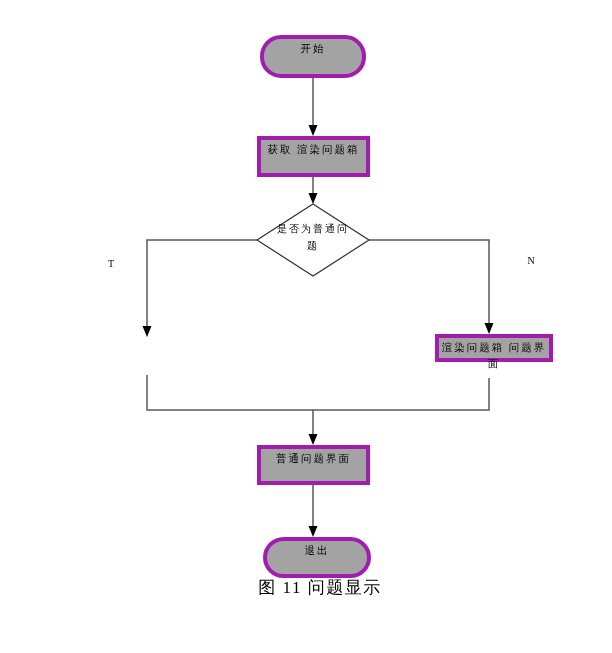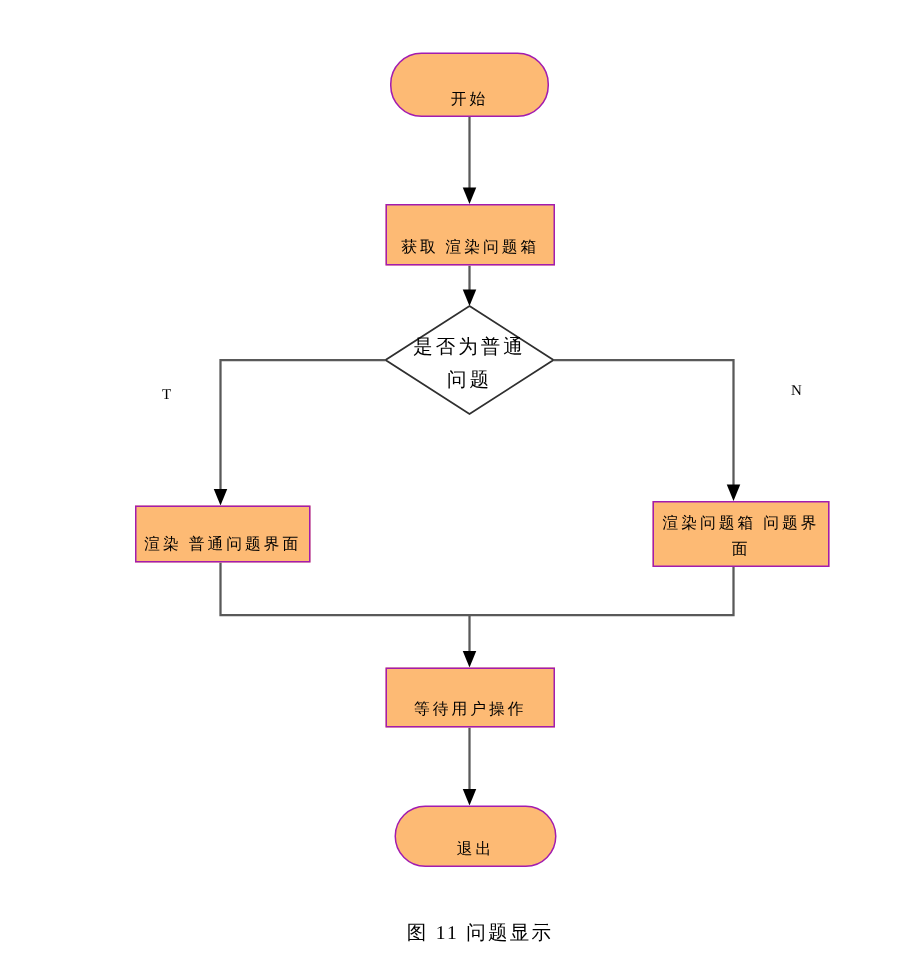--- a/index.html
+++ b/index.html
@@ -13,62 +13,62 @@
     overflow: hidden;
   }
   svg.connectors {
     position: absolute;
     left: 0; top: 0;
     width: 612px; height: 653px;
   }
   .node {
     position: absolute;
     box-sizing: border-box;
-    background: #fdba74;
-    border: 1px solid #a21caf;
+    background: #a3a3a3;
+    border: 4px solid #a21caf;
     display: flex;
-    align-items: flex-end;
+    align-items: flex-start;
     justify-content: center;
     text-align: center;
     font-size: 10.5px;
     letter-spacing: 2px;
     line-height: 1.55;
     padding: 2px;
   }
   .terminator { border-radius: 21px; }
   .node-start      { left: 260px; top: 35px;  width: 106px; height: 43px; }
   .node-get-info   { left: 257px; top: 136px; width: 113px; height: 41px; }
   .node-render-normal { left: 90px;  top: 337px; width: 117px; height: 38px; }
-  .node-render-box    { left: 435px; top: 334px; width: 118px; height: 44px; }
+  .node-render-box    { left: 435px; top: 334px; width: 118px; height: 28px; }
   .node-wait       { left: 257px; top: 445px; width: 113px; height: 40px; }
   .node-exit       { left: 263px; top: 537px; width: 108px; height: 41px; }
   .diamond-label {
     position: absolute;
     left: 273px; top: 220px; width: 80px;
     text-align: center;
-    font-size: 13px;
+    font-size: 10px;
     letter-spacing: 2px;
     line-height: 1.7;
   }
   .branch-label {
     position: absolute;
     width: 20px;
     text-align: center;
     font-size: 10px;
     letter-spacing: 0;
   }
   .branch-true  { left: 101px; top: 258px; }
   .branch-false { left: 521px; top: 255px; }
   .figure-caption {
     position: absolute;
     left: calc(50% + 14px);
-    top: 613px;
+    top: 576px;
     transform: translateX(-50%);
     white-space: nowrap;
-    font-size: 13px;
+    font-size: 17px;
     letter-spacing: 1.5px;
     color: #000000;
   }
 </style>
 </head>
 <body>
 
 <div class="canvas">
 
   <svg class="connectors" viewBox="0 0 612 653" xmlns="http://www.w3.org/2000/svg">
@@ -103,30 +103,27 @@
     <span>获取 渲染问题箱</span>
   </div>
 
   <div class="diamond-label">
     <span>是否为普通问题</span>
   </div>
 
   <div class="branch-label branch-true">T</div>
   <div class="branch-label branch-false">N</div>
 
-  <div class="node node-render-normal">
-    <span>渲染 普通问题界面</span>
-  </div>
 
   <div class="node node-render-box">
     <span>渲染问题箱 问题界面</span>
   </div>
 
   <div class="node node-wait">
-    <span>等待用户操作</span>
+    <span>普通问题界面</span>
   </div>
 
   <div class="node terminator node-exit">
     <span>退出</span>
   </div>
 
   <div class="figure-caption">图 11 问题显示</div>
 
 </div>
 

